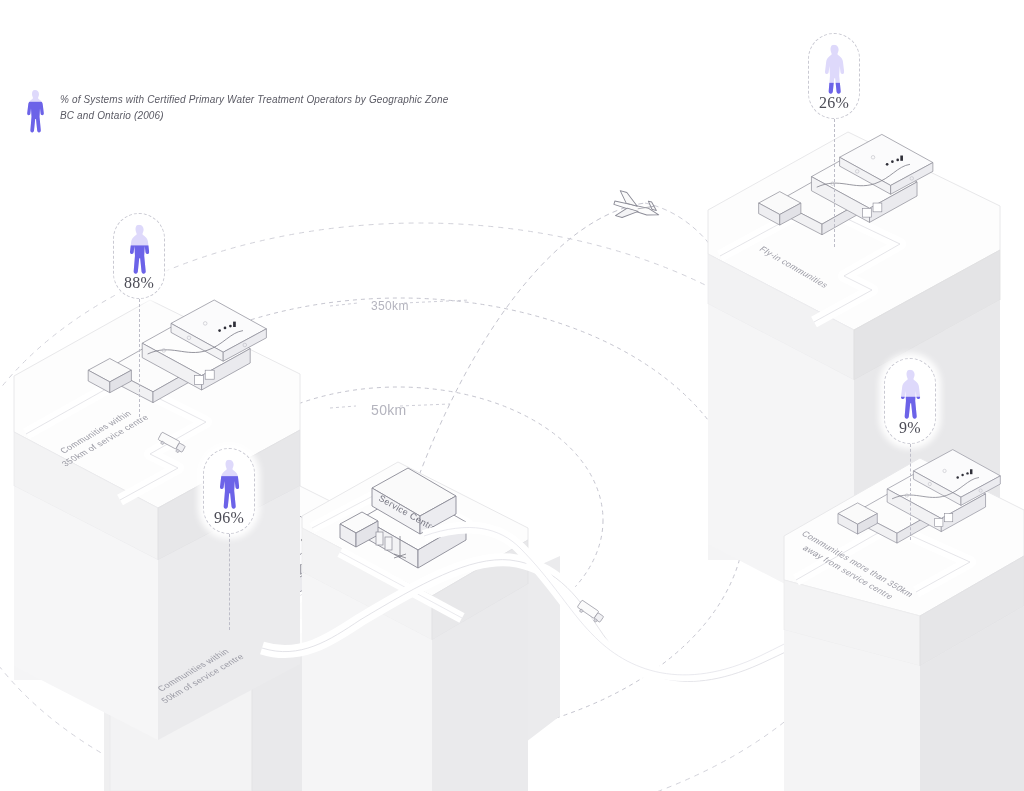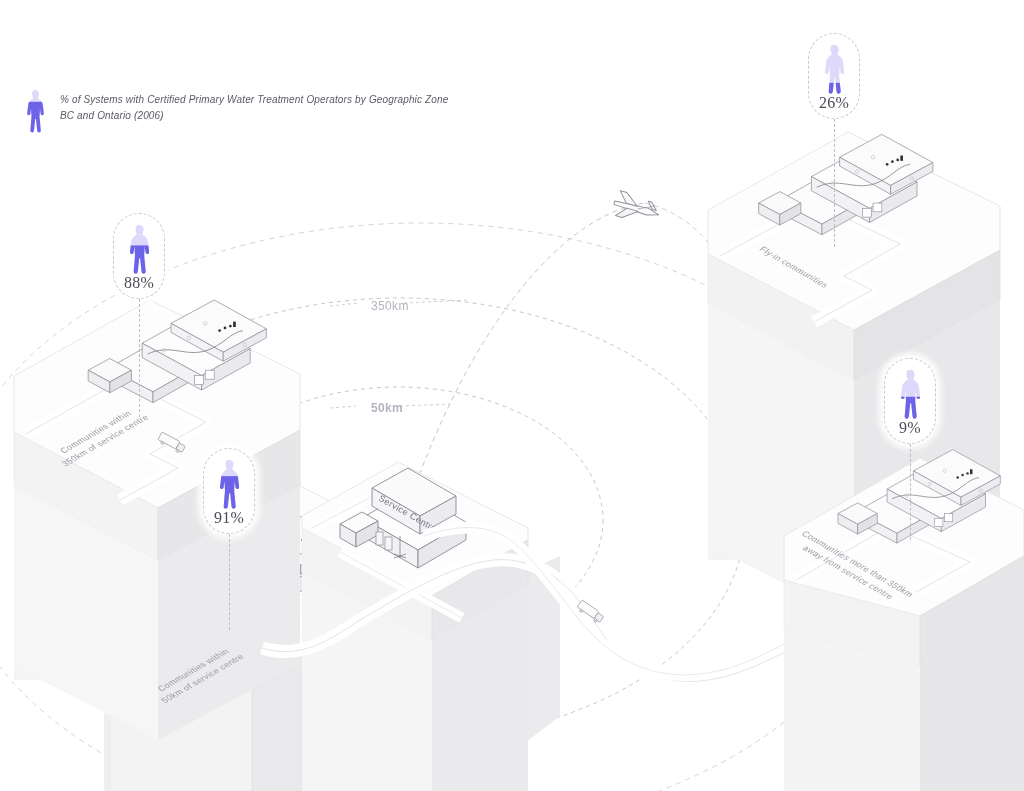--- a/index.html
+++ b/index.html
@@ -510,30 +510,30 @@
             <defs>
               <clipPath id="cb3">
                 <path d="M13 2c2.5 0 4 1.9 4 4.2 0 1.9-1 3-1 3.9 0 .9 1.4 1.4 2.6 2.4 1.3 1.1 2 2.6 2.2 4.4l1 8.4c.1 1.3-.7 2-1.6 2-.9 0-1.5-.6-1.6-1.7l-.6-5.3-.5 8.5 1.3 13.5c.1 1.3-.7 2.1-1.8 2.1-1 0-1.7-.7-1.8-1.8l-1.2-11.6h-.8l-1.2 11.6c-.1 1.1-.8 1.8-1.8 1.8-1.1 0-1.9-.8-1.8-2.1L9.5 28.8 9 20.3l-.6 5.3c-.1 1.1-.7 1.7-1.6 1.7-.9 0-1.7-.7-1.6-2l1-8.4c.2-1.8.9-3.3 2.2-4.4C9.6 11.5 11 11 11 10.1c0-.9-1-2-1-3.9C10 3.9 10.5 2 13 2Z"></path>
               </clipPath>
             </defs>
             <g clip-path="url(#cb3)">
               <rect x="0" y="0" width="26" height="46" fill="#ded9fb"></rect>
               <rect x="0" y="16.2" width="26" height="29.8" fill="#6c63e8"></rect>
             </g>
           </svg></div>
-        <div class="pct">91%</div>
+        <div class="pct">96%</div>
         <div class="stem" style="height:96px"></div>
       </div>
     </div>
 
   <div id="zonelabels">
       <div class="facelabel two" style="left: 52px; top: 424px; transform: rotate(-30deg) skewX(18deg);"><span>Communities within</span><br><span>350km of service centre</span></div>
       <div class="facelabel two" style="left: 152px; top: 662px; transform: rotate(-30deg) skewX(18deg);"><span>Communities within</span><br><span>50km of service centre</span></div>
       <div class="facelabel" style="left: 756px; top: 261px; transform: rotate(30deg) skewX(-18deg);"><span>Fly-in communities</span></div>
       <div class="facelabel two" style="left: 790px; top: 556px; transform: rotate(30deg) skewX(-18deg);"><span>Communities more than 350km</span><br><span>away from service centre</span></div>
     </div>
 
   <div id="radiuslabels">
       <div class="facelabel" style="left: 371px; top: 298px; color: rgb(180, 180, 190); font-size: 12px;">350km</div>
-      <div class="facelabel" style="left: 371px; top: 400px; color: rgb(180, 180, 190); font-size: 12px; font-weight: bold;">50km</div>
+      <div class="facelabel" style="left: 371px; top: 400px; color: rgb(180, 180, 190); font-size: 14px;">50km</div>
     </div>
 
 </div>
 
 </body></html>

